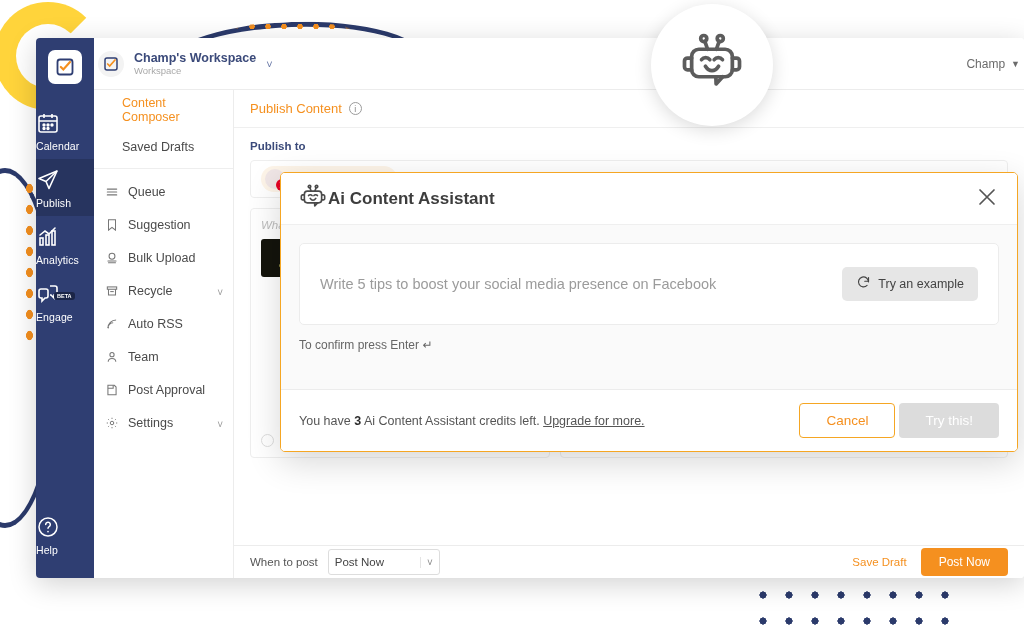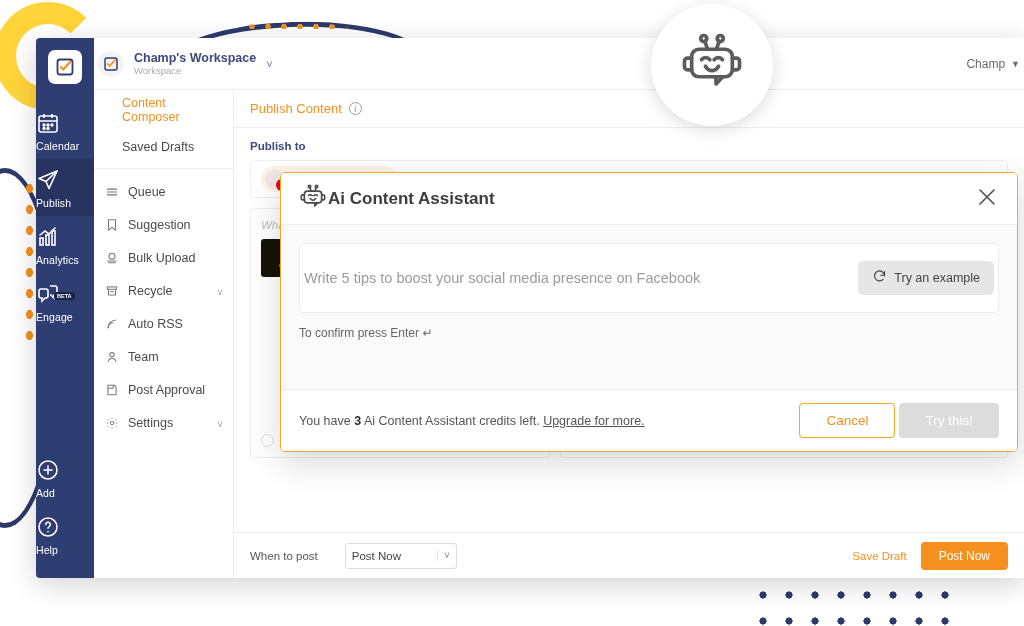--- a/index.html
+++ b/index.html
@@ -172,22 +172,22 @@
     width:22px;height:22px;border-radius:50%;background:#E60023;color:#fff;
     display:flex;align-items:center;justify-content:center;font-size:14px;font-weight:bold;
     font-family:"Liberation Serif", serif;
   }
   .pv-label{font-size:11px;color:#666;}
   .pv-field{height:24px;border:1px solid #ededed;border-radius:3px;background:#fff;flex:1;}
   .pv-row{display:flex;gap:8px;margin-top:10px;}
   .pv-box{flex:1;height:26px;border:1px solid #ededed;border-radius:3px;background:#fafafa;}
 
   .bottombar {
-    height:46px; border-top:1px solid #ececec; display:flex; align-items:center;
-    padding:4px 16px; gap:27px; background:#fff;
+    height:33px; border-top:1px solid #ececec; display:flex; align-items:center;
+    padding:4px 16px; gap:10px; background:#fff;
   }
   .bb-label{font-size:11.5px;color:#555;}
   .bb-select{
     width:112px;height:26px;border:1px solid #ddd;border-radius:3px;background:#fff;
     display:flex;align-items:center;padding:0 6px;font-size:11.5px;color:#444;
   }
   .bb-select .sc{margin-left:auto;color:#888;font-size:10px;border-left:1px solid #e4e4e4;padding-left:6px;}
   .bb-right{margin-left:auto;display:flex;align-items:center;gap:14px;}
   .save-draft{font-size:11.5px;color:#F5901F;cursor:pointer;}
   .post-now{
@@ -211,21 +211,21 @@
   }
   .m-head{
     height:52px; display:flex; align-items:center; gap:1px; padding:0 18px;
     border-bottom:1px solid #efefef; background:#fff;
   }
   .m-title{font-size:17px;font-weight:bold;color:#3d3d3d;}
   .m-close{margin-left:auto;cursor:pointer;color:#555;}
   .m-body{flex:1;background:#fafafa;padding:18px;}
   .m-input{
     background:#fff;border:1px solid #ececec;border-radius:5px;
-    height:70px;display:flex;align-items:center;padding:0 4px;gap:10px;
+    height:82px;display:flex;align-items:center;padding:0 20px;gap:10px;
   }
   .m-input-text{flex:1;font-size:14.5px;color:#9b9b9b;}
   .try-example{
     background:#e6e6e6;border:none;border-radius:5px;padding:8px 14px;
     display:flex;align-items:center;gap:7px;font-size:12.5px;color:#444;
     cursor:pointer;font-family:inherit;white-space:nowrap;
   }
   .m-hint{font-size:12px;color:#666;margin-top:13px;}
   .m-foot{
     height:62px;border-top:1px solid #ececec;background:#fff;
@@ -310,29 +310,20 @@
           <path d="M10 7H5a2 2 0 00-2 2v5a2 2 0 002 2h1v3l3-3h1a2 2 0 002-2V9a2 2 0 00-2-2z"></path>
         </svg>
         <span class="beta-badge">BETA</span>
       </span>
       <span class="ri-lbl">Engage</span>
     </div>
 
     <div class="rail-spacer"></div>
 
     <div class="rail-bottom">
-      <div class="rail-item">
-        <span class="ri-ico">
-          <svg width="24" height="24" viewBox="0 0 24 24" fill="none" stroke="#fff" stroke-width="1.5">
-            <circle cx="12" cy="12" r="9"></circle>
-              <path d="M12 8v8M8 12h8" stroke-linecap="round"></path>
-          </svg>
-        </span>
-        <span class="ri-lbl">Add</span>
-      </div>
       <div class="rail-item">
         <span class="ri-ico">
           <svg width="24" height="24" viewBox="0 0 24 24" fill="none" stroke="#fff" stroke-width="1.5">
             <circle cx="12" cy="12" r="9"></circle>
             <path d="M9.7 9.5a2.3 2.3 0 114 1.6c-.8.7-1.7 1.1-1.7 2.2" stroke-linecap="round"></path>
             <circle cx="12" cy="16.6" r=".85" fill="#fff" stroke="none"></circle>
           </svg>
         </span>
         <span class="ri-lbl">Help</span>
       </div>

